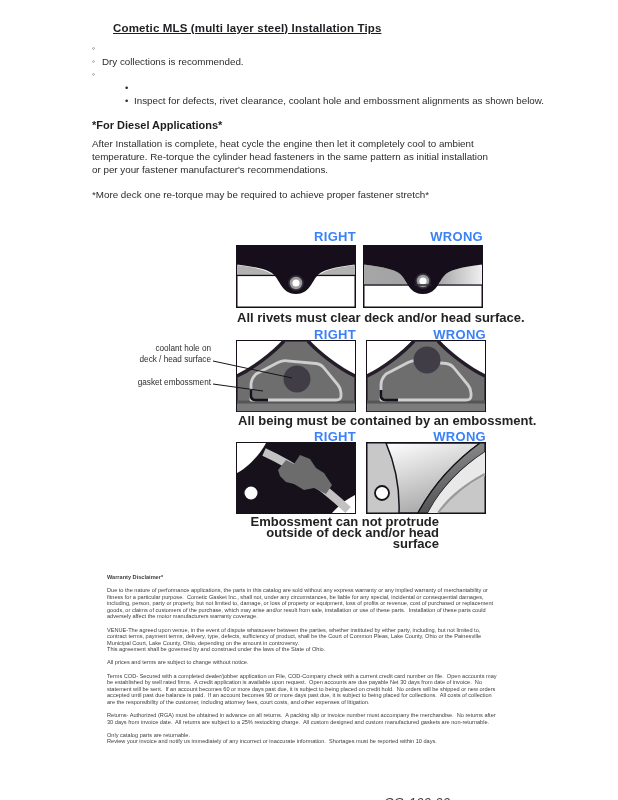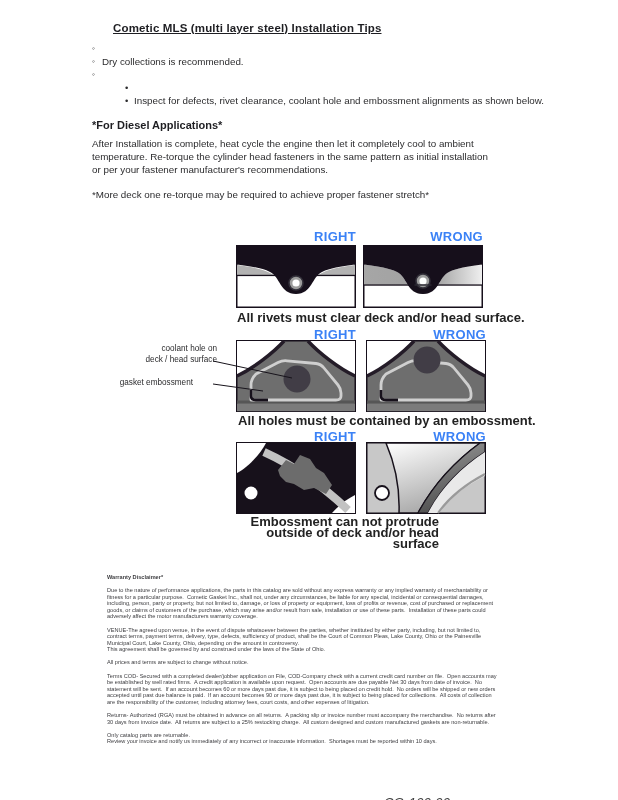--- a/index.html
+++ b/index.html
@@ -101,23 +101,23 @@
         <circle cx="60" cy="36" r="3.6" fill="#ffffff"></circle>
         <rect x="51.5" y="39.3" width="17" height="1.4" fill="#2c2933"></rect>
       </svg>
     </div>
 
     <div class="caption" style="left:237px;top:312px;white-space:nowrap;">All rivets must clear deck and/or head surface.</div>
 
     <div class="dg-header" style="left:236px;top:327px;">RIGHT</div>
     <div class="dg-header" style="left:366px;top:327px;">WRONG</div>
 
-    <div class="side-label" style="left:96px;top:344px;width:121px;">coolant hole on
+    <div class="side-label" style="left:90px;top:344px;width:121px;">coolant hole on
 deck / head surface</div>
-    <div class="side-label" style="left:72px;top:378px;width:121px;">gasket embossment</div>
+    <div class="side-label" style="left:90px;top:378px;width:121px;">gasket embossment</div>
 
     <div class="dg-box" style="left:236px;top:340px;">
       <svg width="120" height="72" viewBox="0 0 120 72">
         <rect x="0.75" y="0.75" width="118.5" height="70.5" fill="#6e6e6e" stroke="#160f1b" stroke-width="1.5"></rect>
         <rect x="1" y="60.5" width="118" height="3.2" fill="#565656"></rect>
         <rect x="1" y="63.7" width="118" height="7.5" fill="#7b7b7b"></rect>
         <path d="M1,1 H48 C38,12 18,28 1,36 Z" fill="#ffffff"></path>
         <path d="M48,1 C38,12 18,28 1,36" stroke="#241c28" stroke-width="3.5" fill="none"></path>
         <path d="M119,1 H72 C82,12 102,28 119,36 Z" fill="#ffffff"></path>
         <path d="M72,1 C82,12 102,28 119,36" stroke="#241c28" stroke-width="3.5" fill="none"></path>
@@ -135,21 +135,21 @@
         <path d="M1,1 H48 C38,12 18,28 1,36 Z" fill="#ffffff"></path>
         <path d="M48,1 C38,12 18,28 1,36" stroke="#241c28" stroke-width="3.5" fill="none"></path>
         <path d="M119,1 H72 C82,12 102,28 119,36 Z" fill="#ffffff"></path>
         <path d="M72,1 C82,12 102,28 119,36" stroke="#241c28" stroke-width="3.5" fill="none"></path>
         <path d="M15,60 L15,45 C15,41 17,37 20,34 L42,22.5 C45,21 48,20.5 51,20.8 L80,23.5 C83,23.8 86,25.5 88,28 L102,45 C104,47.5 105,50 105,53 L105,56 C105,58.5 103,60 100,60 Z" stroke="#cfcfcf" stroke-width="2.8" fill="none" stroke-linejoin="round"></path>
         <path d="M15,50 L15,56 C15,58.5 17,60 20,60 L32,60" stroke="#17111b" stroke-width="2.8" fill="none"></path>
         <circle cx="61" cy="20" r="13.5" fill="#413d46"></circle>
       </svg>
     </div>
 
-    <div class="caption" style="left:238px;top:415px;white-space:nowrap;">All holes must be contained by an embossment.</div>
+    <div class="caption" style="left:238px;top:415px;white-space:nowrap;">All being must be contained by an embossment.</div>
 
     <div class="dg-header" style="left:236px;top:429px;">RIGHT</div>
     <div class="dg-header" style="left:366px;top:429px;">WRONG</div>
 
     <div class="dg-box" style="left:236px;top:442px;">
       <svg width="120" height="72" viewBox="0 0 120 72">
         <rect x="0.75" y="0.75" width="118.5" height="70.5" fill="#17111b" stroke="#17111b" stroke-width="1.5"></rect>
         <path d="M1,1 H30 C23,14 11,26 1,31 Z" fill="#ffffff"></path>
         <path d="M119,53 L119,71 H96 C103,63 111,57 119,53 Z" fill="#ffffff"></path>
         <path d="M28,10 Q72,30 112,68" stroke="#c2c2c2" stroke-width="8" fill="none"></path>

